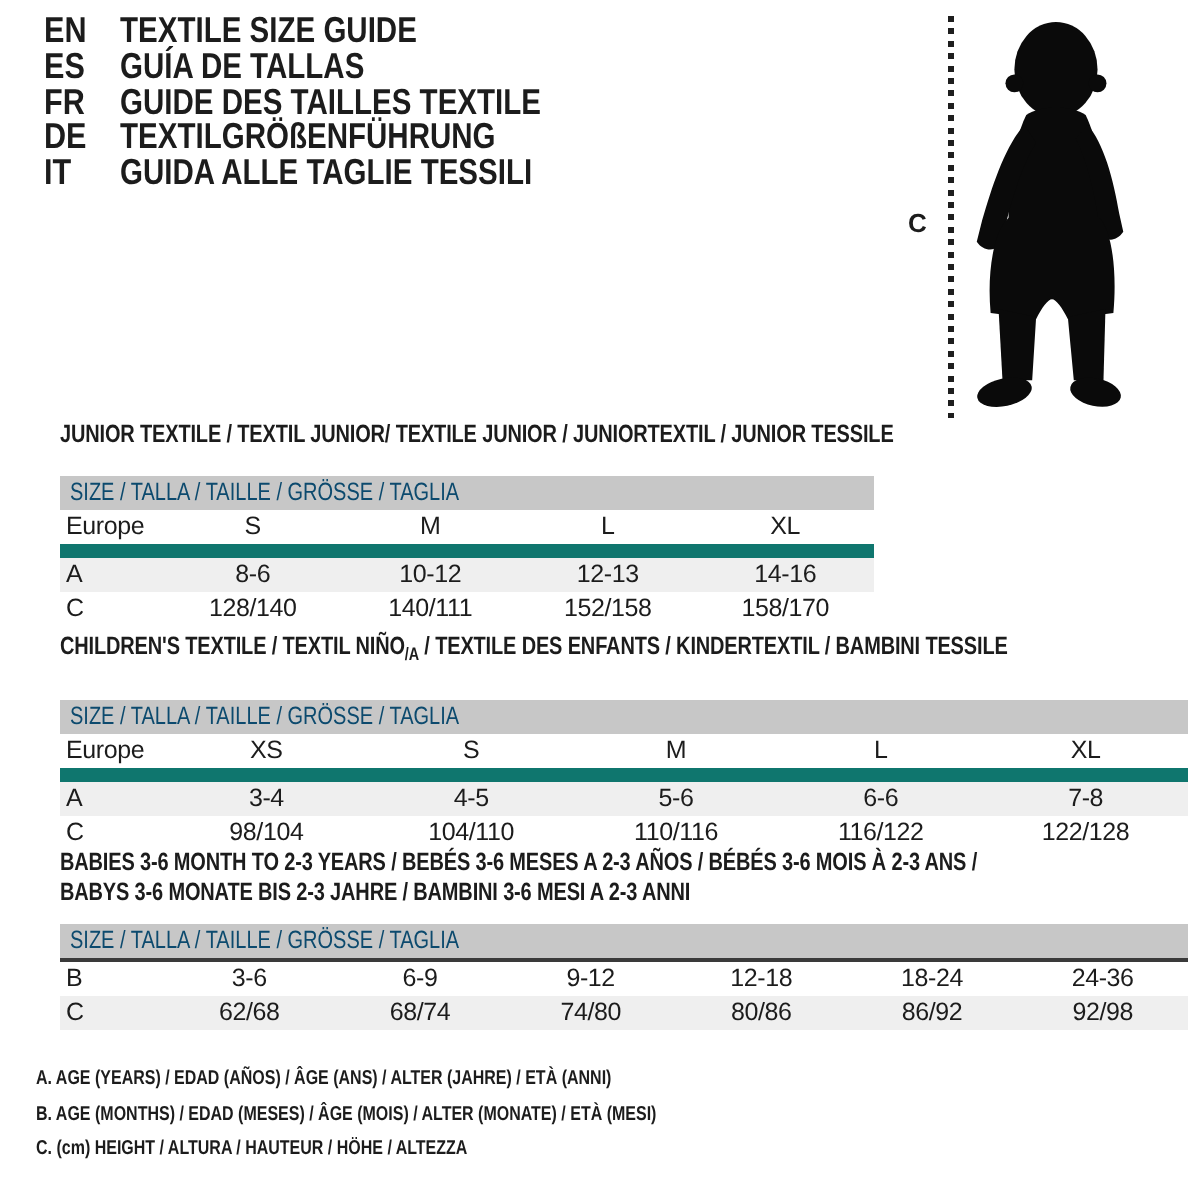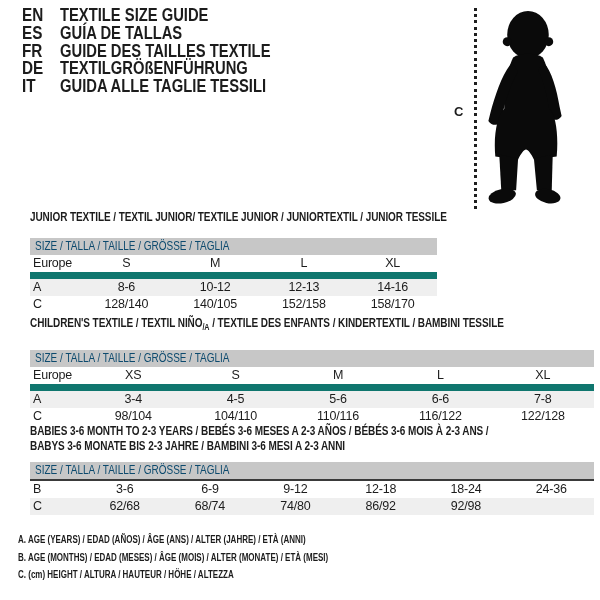--- a/index.html
+++ b/index.html
@@ -112,21 +112,21 @@
     <div class="row cols4 shade">
       <span class="cell label">A</span>
       <span class="cell">8-6</span>
       <span class="cell">10-12</span>
       <span class="cell">12-13</span>
       <span class="cell">14-16</span>
     </div>
     <div class="row cols4">
       <span class="cell label">C</span>
       <span class="cell">128/140</span>
-      <span class="cell">140/105</span>
+      <span class="cell">140/111</span>
       <span class="cell">152/158</span>
       <span class="cell">158/170</span>
     </div>
   </section>
 
   <section class="sec sec-children">
     <h2><span class="cond"><span>CHILDREN'S TEXTILE / TEXTIL NIÑO</span><span class="sub">/A</span><span> / TEXTILE DES ENFANTS / KINDERTEXTIL / BAMBINI TESSILE</span></span></h2>
     <div class="size-bar">
       <span class="cond">SIZE / TALLA / TAILLE / GRÖSSE / TAGLIA</span>
     </div>
@@ -171,20 +171,21 @@
       <span class="cell">9-12</span>
       <span class="cell">12-18</span>
       <span class="cell">18-24</span>
       <span class="cell">24-36</span>
     </div>
     <div class="row cols6 shade">
       <span class="cell label">C</span>
       <span class="cell">62/68</span>
       <span class="cell">68/74</span>
       <span class="cell">74/80</span>
+      <span class="cell">80/86</span>
       <span class="cell">86/92</span>
       <span class="cell">92/98</span>
     </div>
   </section>
 
   <div class="notes">
     <div class="note"><span class="cond">A. AGE (YEARS) / EDAD (AÑOS) / ÂGE (ANS) / ALTER (JAHRE) / ETÀ (ANNI)</span></div>
     <div class="note"><span class="cond">B. AGE (MONTHS) / EDAD (MESES) / ÂGE (MOIS) / ALTER (MONATE) / ETÀ (MESI)</span></div>
     <div class="note"><span class="cond">C. (cm) HEIGHT / ALTURA / HAUTEUR / HÖHE / ALTEZZA</span></div>
   </div>

